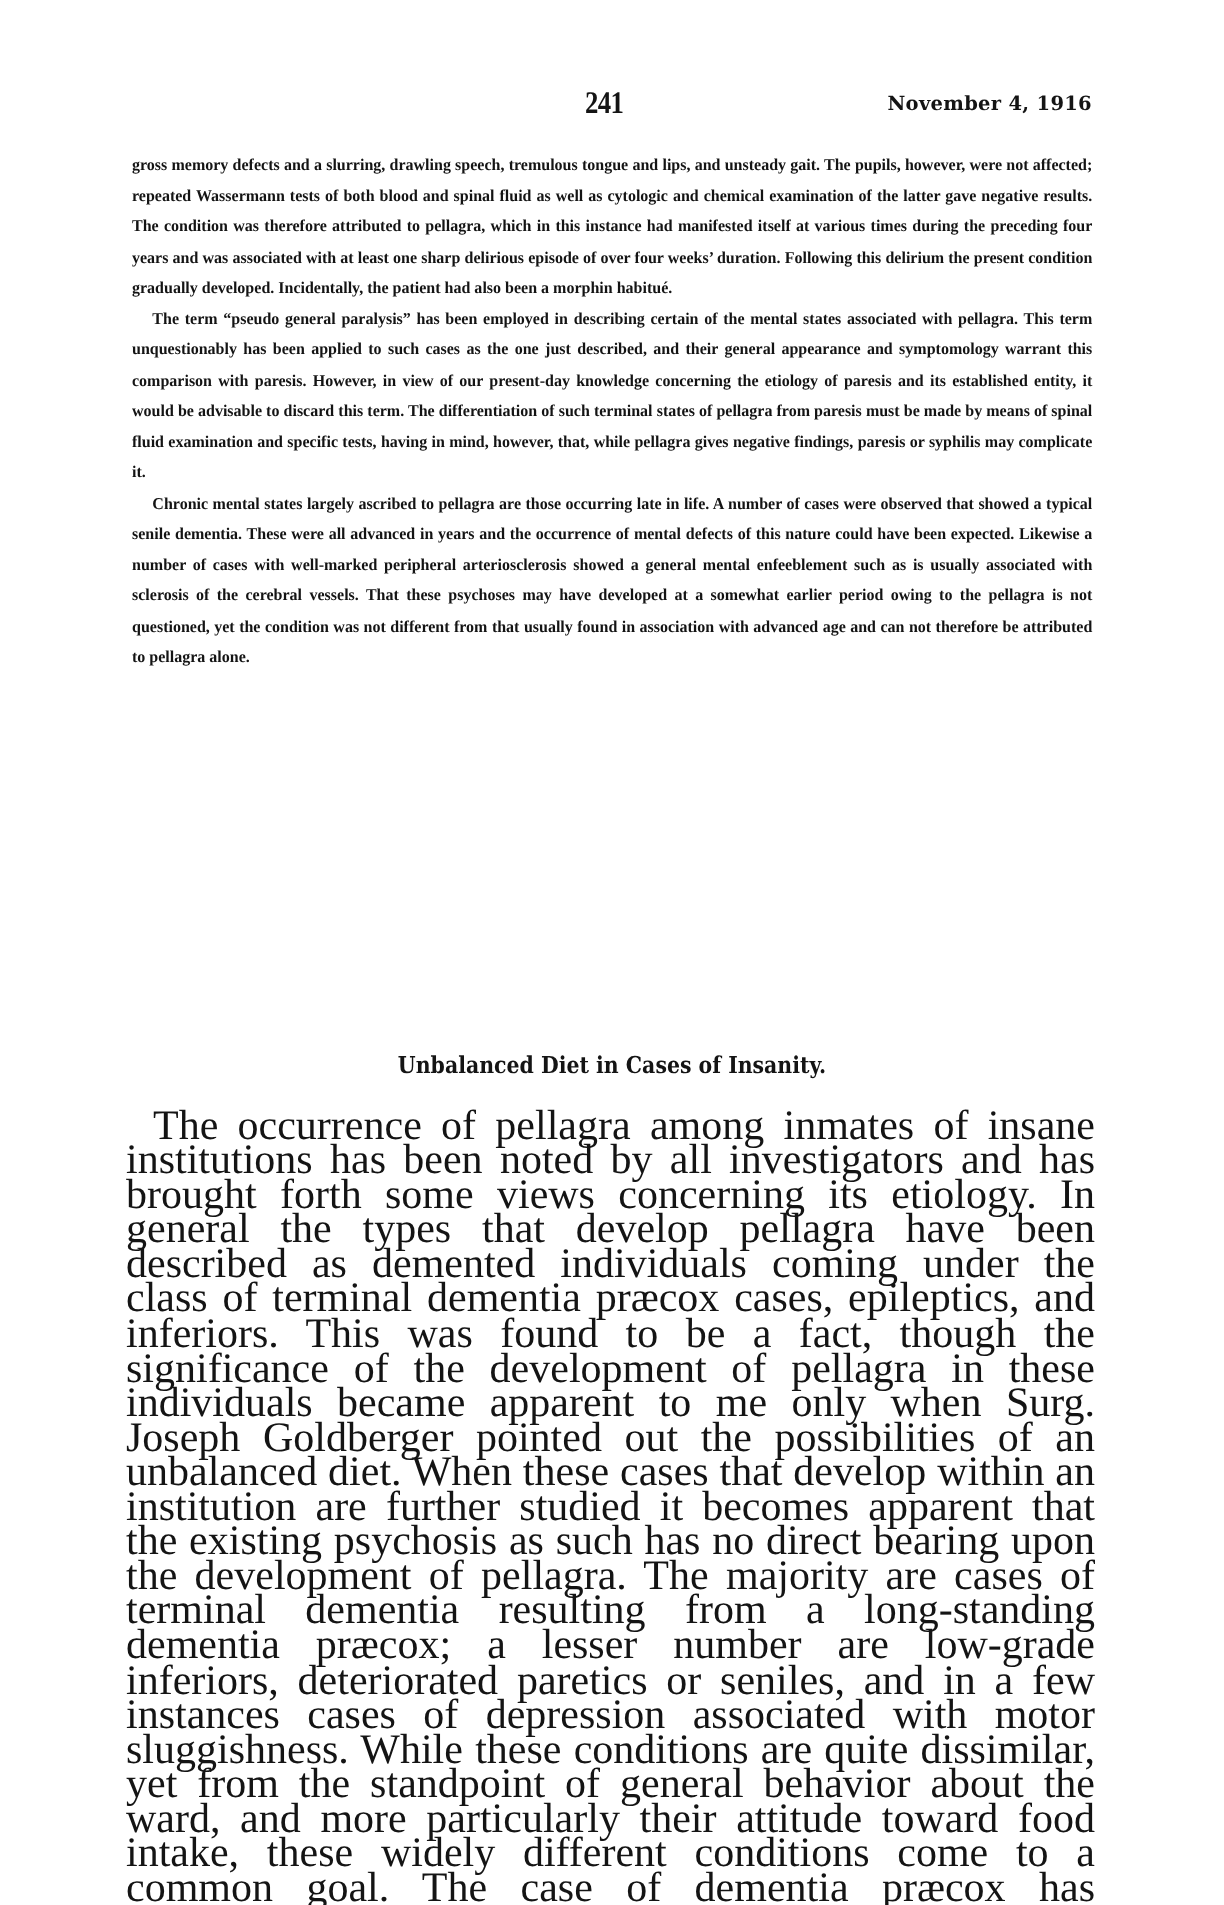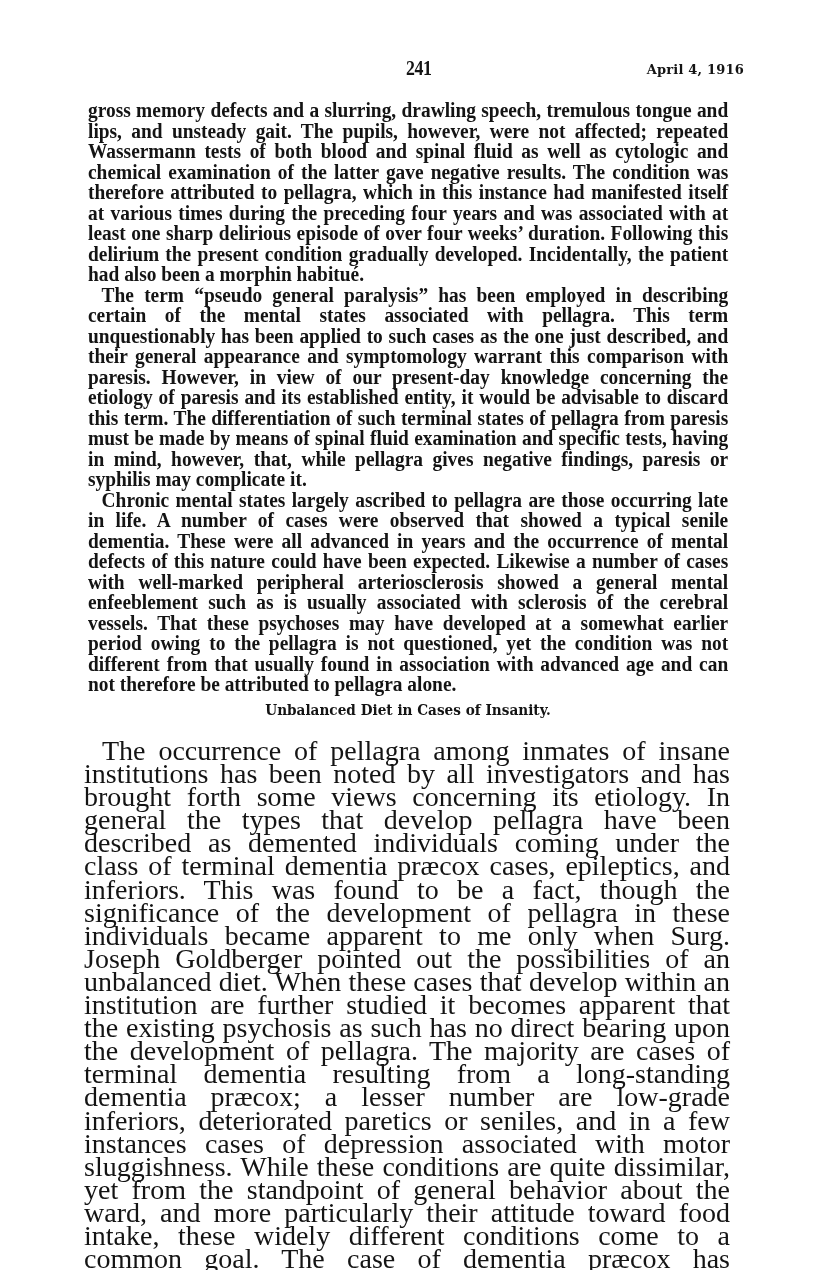--- a/index.html
+++ b/index.html
@@ -2,36 +2,36 @@
 <html><head>
   <meta charset="utf-8">
   <style>
     html, body { margin: 0; padding: 0; background: #ffffff; }
     body {
       width: 816px; height: 1270px; position: relative; overflow: hidden;
       color: #141414;
       font-family: "Liberation Serif", "DejaVu Serif", serif;
     }
     .page-header {
-      position: absolute; top: 56px; left: 104px; width: 640px; height: 28px;
+      position: absolute; top: 56px; left: 88px; width: 640px; height: 28px;
     }
     .page-number {
       position: absolute; left: 302px; top: 0;
       font-size: 21px; font-weight: bold; letter-spacing: -0.5px;
       transform: scaleX(0.85); transform-origin: left top;
     }
     .page-date {
       position: absolute; right: 0; top: 6px;
       font-size: 13px; font-weight: bold;
       font-family: "DejaVu Serif", serif;
       letter-spacing: 0.2px;
     }
     .small-block {
       position: absolute; top: 100px; left: 88px; width: 640px;
-      font-size: 20px; line-height: 20.5px; font-weight: bold;
+      font-size: 11px; line-height: 20.5px; font-weight: bold;
       text-align: justify;
     }
     .small-block p {
       margin: 0; text-indent: 0;
       transform: scaleX(0.97); transform-origin: left top; width: 660px;
     }
     .small-block p.indent { text-indent: 14px; }
     .section-heading {
       position: absolute; top: 700px; left: 88px; width: 640px;
       text-align: center; font-size: 15.5px; font-weight: bold;
@@ -45,21 +45,21 @@
     }
     .large-block p {
       margin: 0; text-indent: 18px;
     }
   </style>
 </head>
 <body>
 
 <div class="page-header">
   <span class="page-number">241</span>
-  <span class="page-date">April 4, 1916</span>
+  <span class="page-date">November 4, 1916</span>
 </div>
 
 <div class="small-block">
   <p>gross memory defects and a slurring, drawling speech, tremulous tongue and lips, and unsteady gait. The pupils, however, were not affected; repeated Wassermann tests of both blood and spinal fluid as well as cytologic and chemical examination of the latter gave negative results. The condition was therefore attributed to pellagra, which in this instance had manifested itself at various times during the preceding four years and was associated with at least one sharp delirious episode of over four weeks’ duration. Following this delirium the present condition gradually developed. Incidentally, the patient had also been a morphin habitué.</p>
   <p class="indent">The term “pseudo general paralysis” has been employed in describing certain of the mental states associated with pellagra. This term unquestionably has been applied to such cases as the one just described, and their general appearance and symptomology warrant this comparison with paresis. However, in view of our present-day knowledge concerning the etiology of paresis and its established entity, it would be advisable to discard this term. The differentiation of such terminal states of pellagra from paresis must be made by means of spinal fluid examination and specific tests, having in mind, however, that, while pellagra gives negative findings, paresis or syphilis may complicate it.</p>
   <p class="indent">Chronic mental states largely ascribed to pellagra are those occurring late in life. A number of cases were observed that showed a typical senile dementia. These were all advanced in years and the occurrence of mental defects of this nature could have been expected. Likewise a number of cases with well-marked peripheral arteriosclerosis showed a general mental enfeeblement such as is usually associated with sclerosis of the cerebral vessels. That these psychoses may have developed at a somewhat earlier period owing to the pellagra is not questioned, yet the condition was not different from that usually found in association with advanced age and can not therefore be attributed to pellagra alone.</p>
 </div>
 
 <div class="section-heading">Unbalanced Diet in Cases of Insanity.</div>
 

